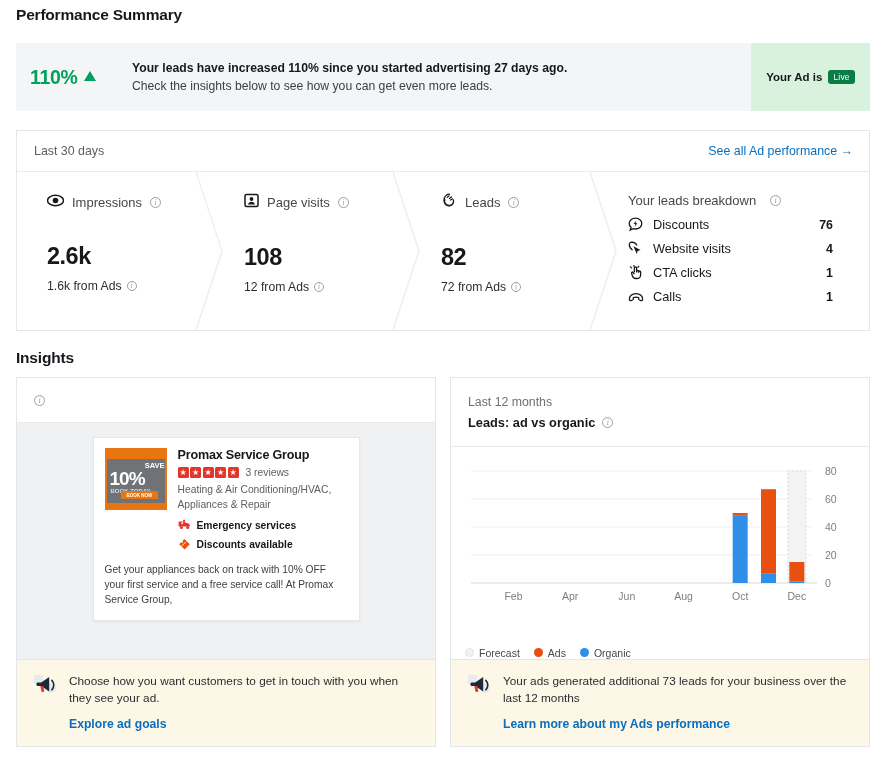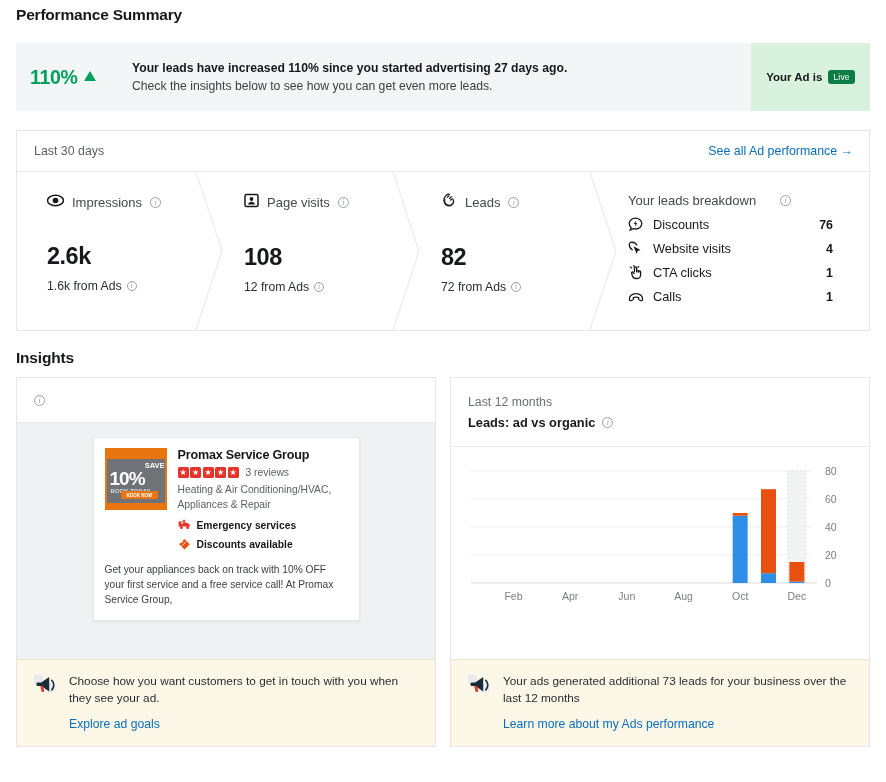--- a/index.html
+++ b/index.html
@@ -94,21 +94,21 @@
     font-size: 12.2px; color: #2a2e31; margin-top: 9px;
   }
   
   .chev {
     position: absolute; top: 0; right: -20px; width: 40px; height: 158px;
     pointer-events: none;
   }
   .chev svg { display: block; }
 
   .breakdown { padding: 21px 0 0 20px; flex: 1 1 auto; }
-  .bd-head { display: flex; align-items: center; gap: 24px; }
+  .bd-head { display: flex; align-items: center; gap: 14px; }
   .bd-title { font-size: 13px; color: #44484c; }
   .bd-row {
     display: flex; align-items: center;
     margin-top: 9px; padding-right: 36px;
   }
   .bd-row .ic { width: 25px; flex: none; display: flex; align-items: center; }
   .bd-name { font-size: 12.8px; color: #16181c; flex: 1 1 auto; }
   .bd-val { font-size: 12.4px; font-weight: bold; color: #16181c; }
 
   
@@ -180,21 +180,21 @@
 
   
   .callout {
     background: #fdf7e7; border-top: 1px solid #eee5cf;
     padding: 13px 16px 14px 15px; display: flex; gap: 11px;
     flex: none;
   }
   .callout-txt { font-size: 11.8px; color: #2a2e31; line-height: 1.45; }
   .callout-link {
     display: inline-block; margin-top: 10px;
-    font-size: 12.2px; font-weight: normal; color: #0a6ebd; text-decoration: none;
+    font-size: 12.2px; font-weight: bold; color: #0a6ebd; text-decoration: none;
   }
 </style>
 </head>
 <body>
 
 <div class="page">
 
   <div id="perf-title" class="section-title">Performance Summary</div>
 
   <div class="banner">
@@ -456,20 +456,34 @@
             <rect x="324.3333333333333" y="120.6" width="15" height="1.4000000000000057" fill="#2f8fe8"></rect>
             <rect x="324.3333333333333" y="101" width="15" height="19.599999999999994" fill="#e8500f"></rect>
             <text x="48.49999999999999" y="139" font-size="10.5" fill="#7a8086" text-anchor="middle" font-family="Liberation Sans, sans-serif">Feb</text>
             <text x="105.16666666666667" y="139" font-size="10.5" fill="#7a8086" text-anchor="middle" font-family="Liberation Sans, sans-serif">Apr</text>
             <text x="161.83333333333331" y="139" font-size="10.5" fill="#7a8086" text-anchor="middle" font-family="Liberation Sans, sans-serif">Jun</text>
             <text x="218.49999999999997" y="139" font-size="10.5" fill="#7a8086" text-anchor="middle" font-family="Liberation Sans, sans-serif">Aug</text>
             <text x="275.1666666666667" y="139" font-size="10.5" fill="#7a8086" text-anchor="middle" font-family="Liberation Sans, sans-serif">Oct</text>
             <text x="331.8333333333333" y="139" font-size="10.5" fill="#7a8086" text-anchor="middle" font-family="Liberation Sans, sans-serif">Dec</text>
           </svg>
       </div>
+      <div class="legend">
+        <span class="leg">
+          <span class="dot" style="background:#f0f1f2;border:1px solid #e2e4e6"></span>
+          <span>Forecast</span>
+        </span>
+        <span class="leg">
+          <span class="dot" style="background:#e8500f"></span>
+          <span>Ads</span>
+        </span>
+        <span class="leg">
+          <span class="dot" style="background:#2f8fe8"></span>
+          <span>Organic</span>
+        </span>
+      </div>
 
       <div class="callout">
         <span>
           <svg width="26" height="24" viewBox="0 0 26 24">
               <rect x="2" y="2" width="9" height="9" fill="#e8eaee"></rect>
               <circle cx="19" cy="15" r="5" fill="#e8eaee"></circle>
               <path d="M6 9.5h3.2l8-5.4v14.4l-8-5.4H6a1.6 1.6 0 0 1-1.6-1.6v-.4c0-.9.7-1.6 1.6-1.6z" fill="#1c2b39"></path>
               <path d="M8.4 13.1h2.8l1 4.7c.1.6-.3 1.1-.9 1.1h-1c-.5 0-.9-.3-1-.8z" fill="#e4352b"></path>
               <path d="M19.8 7.4c1.3 1.2 2 3 2 4.7s-.7 3.5-2 4.7" fill="none" stroke="#1c2b39" stroke-width="1.6" stroke-linecap="round"></path>
             </svg>

